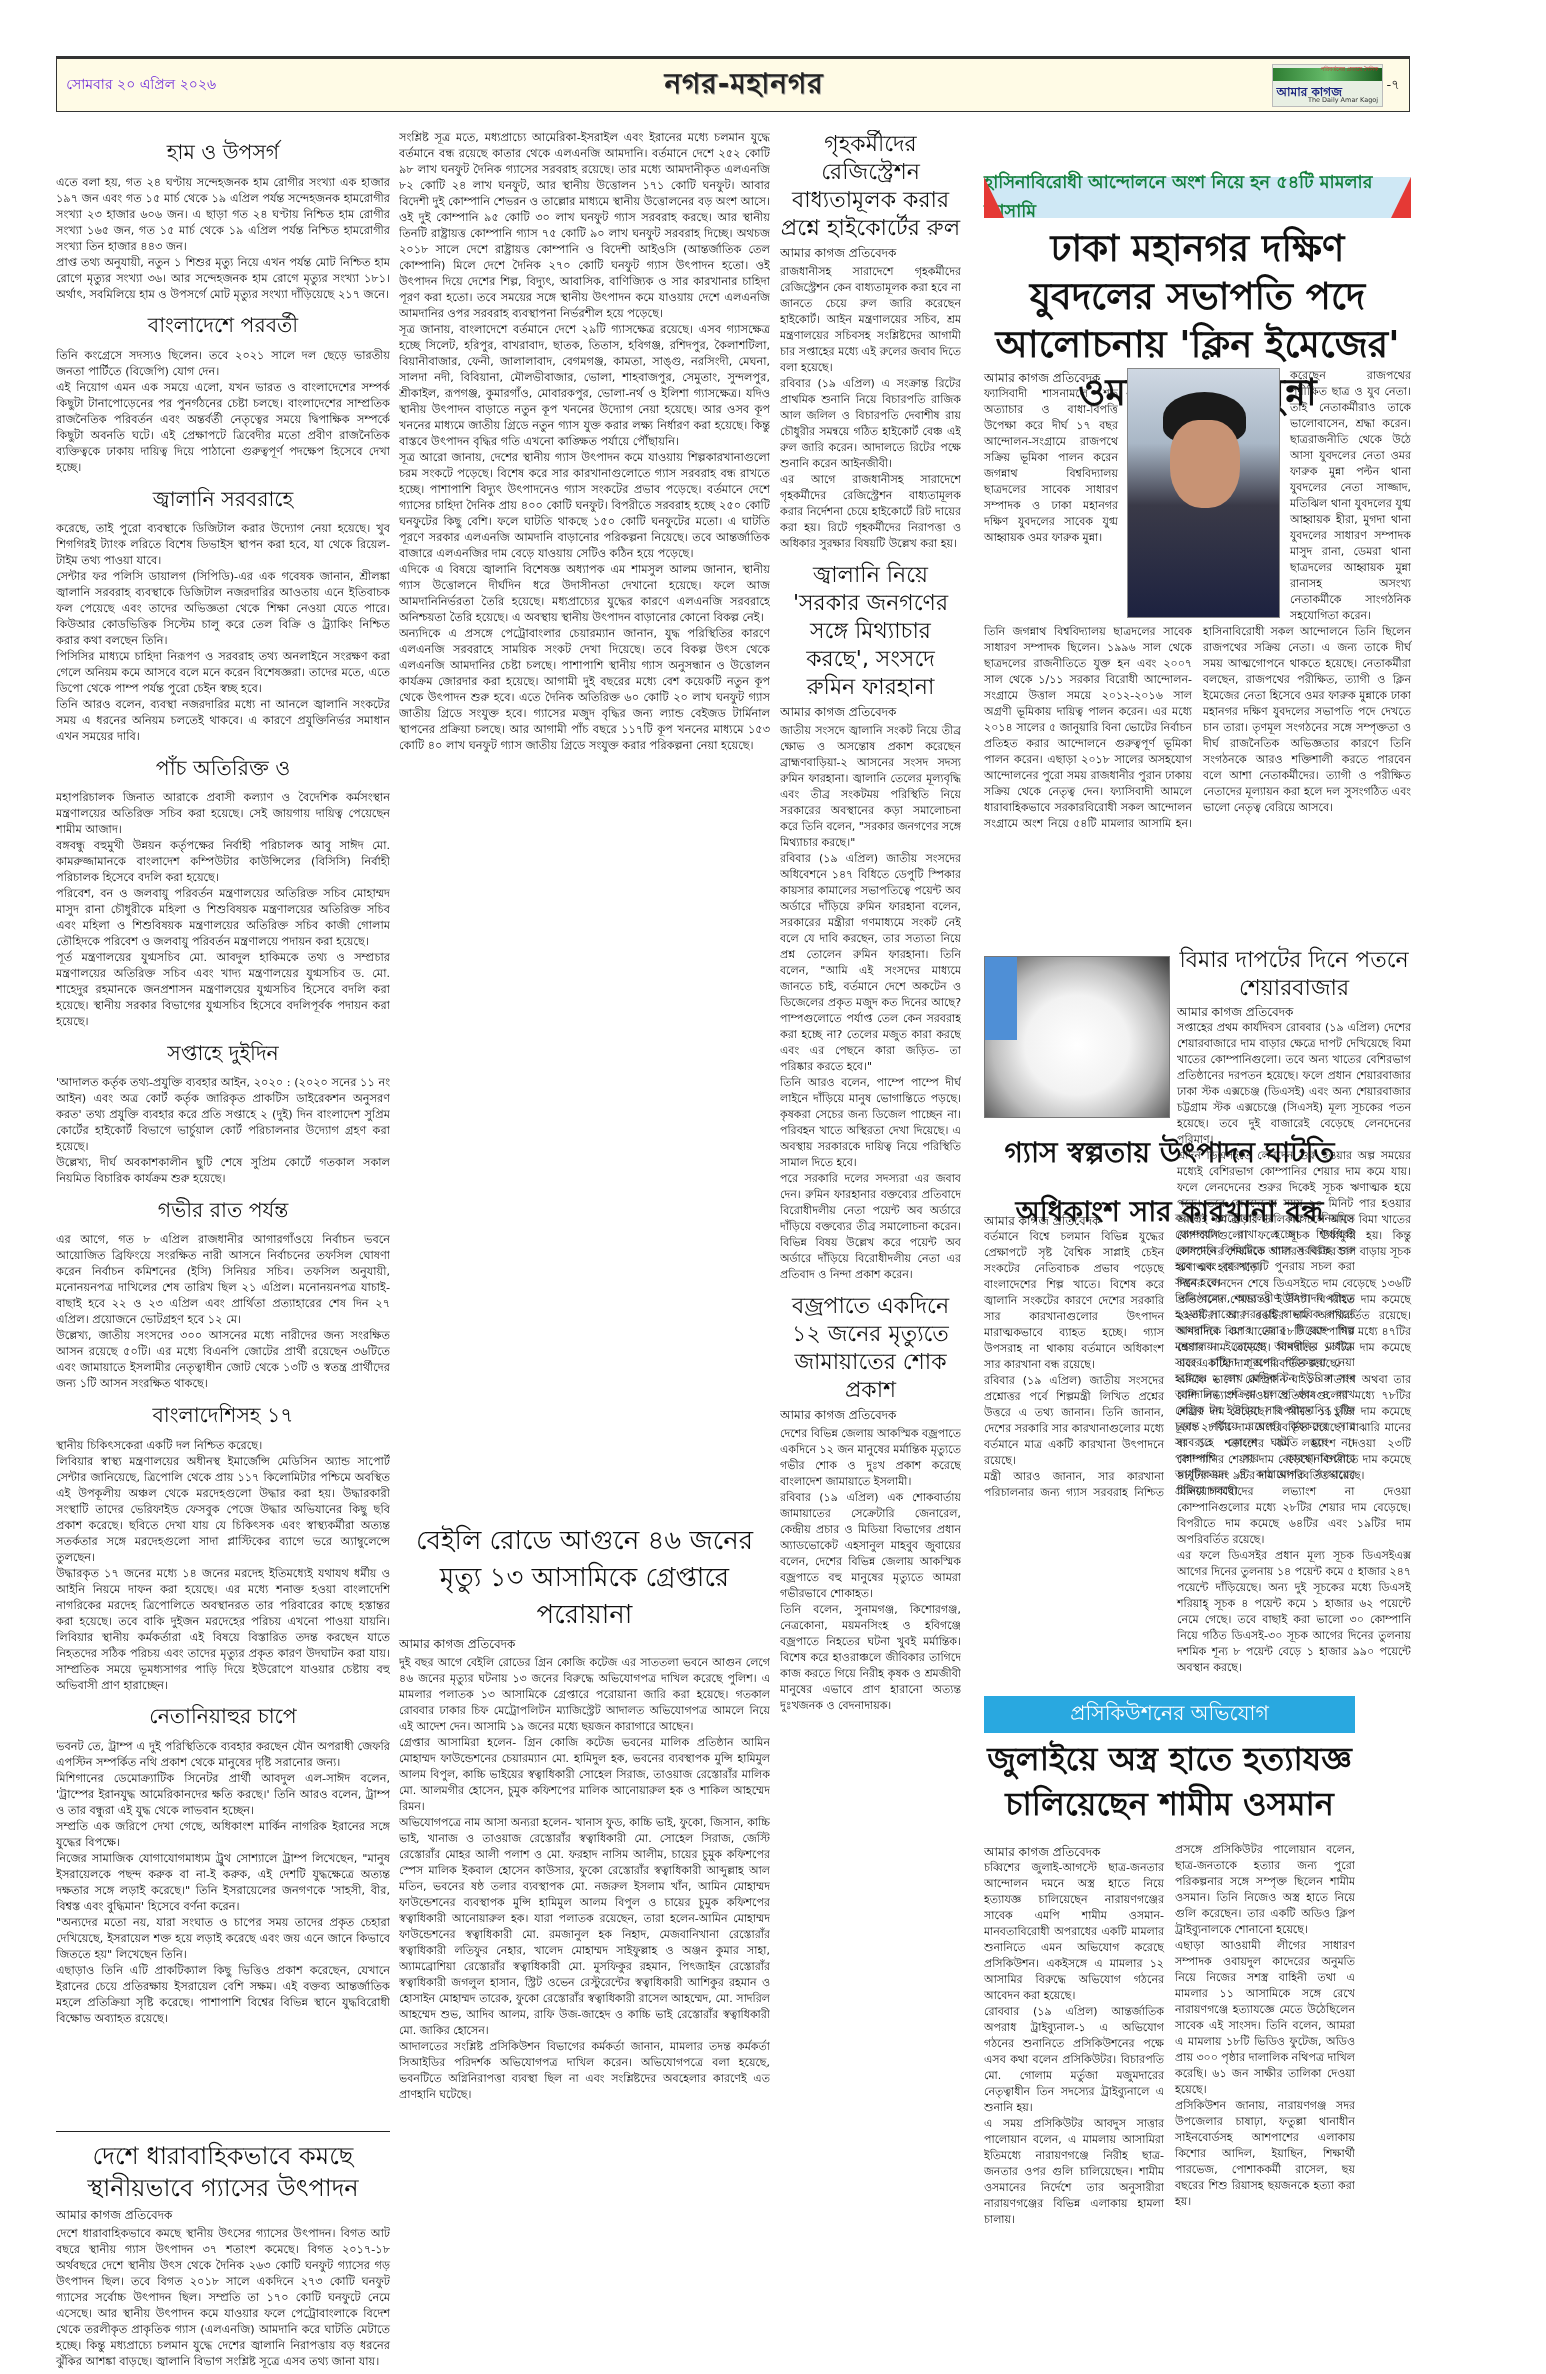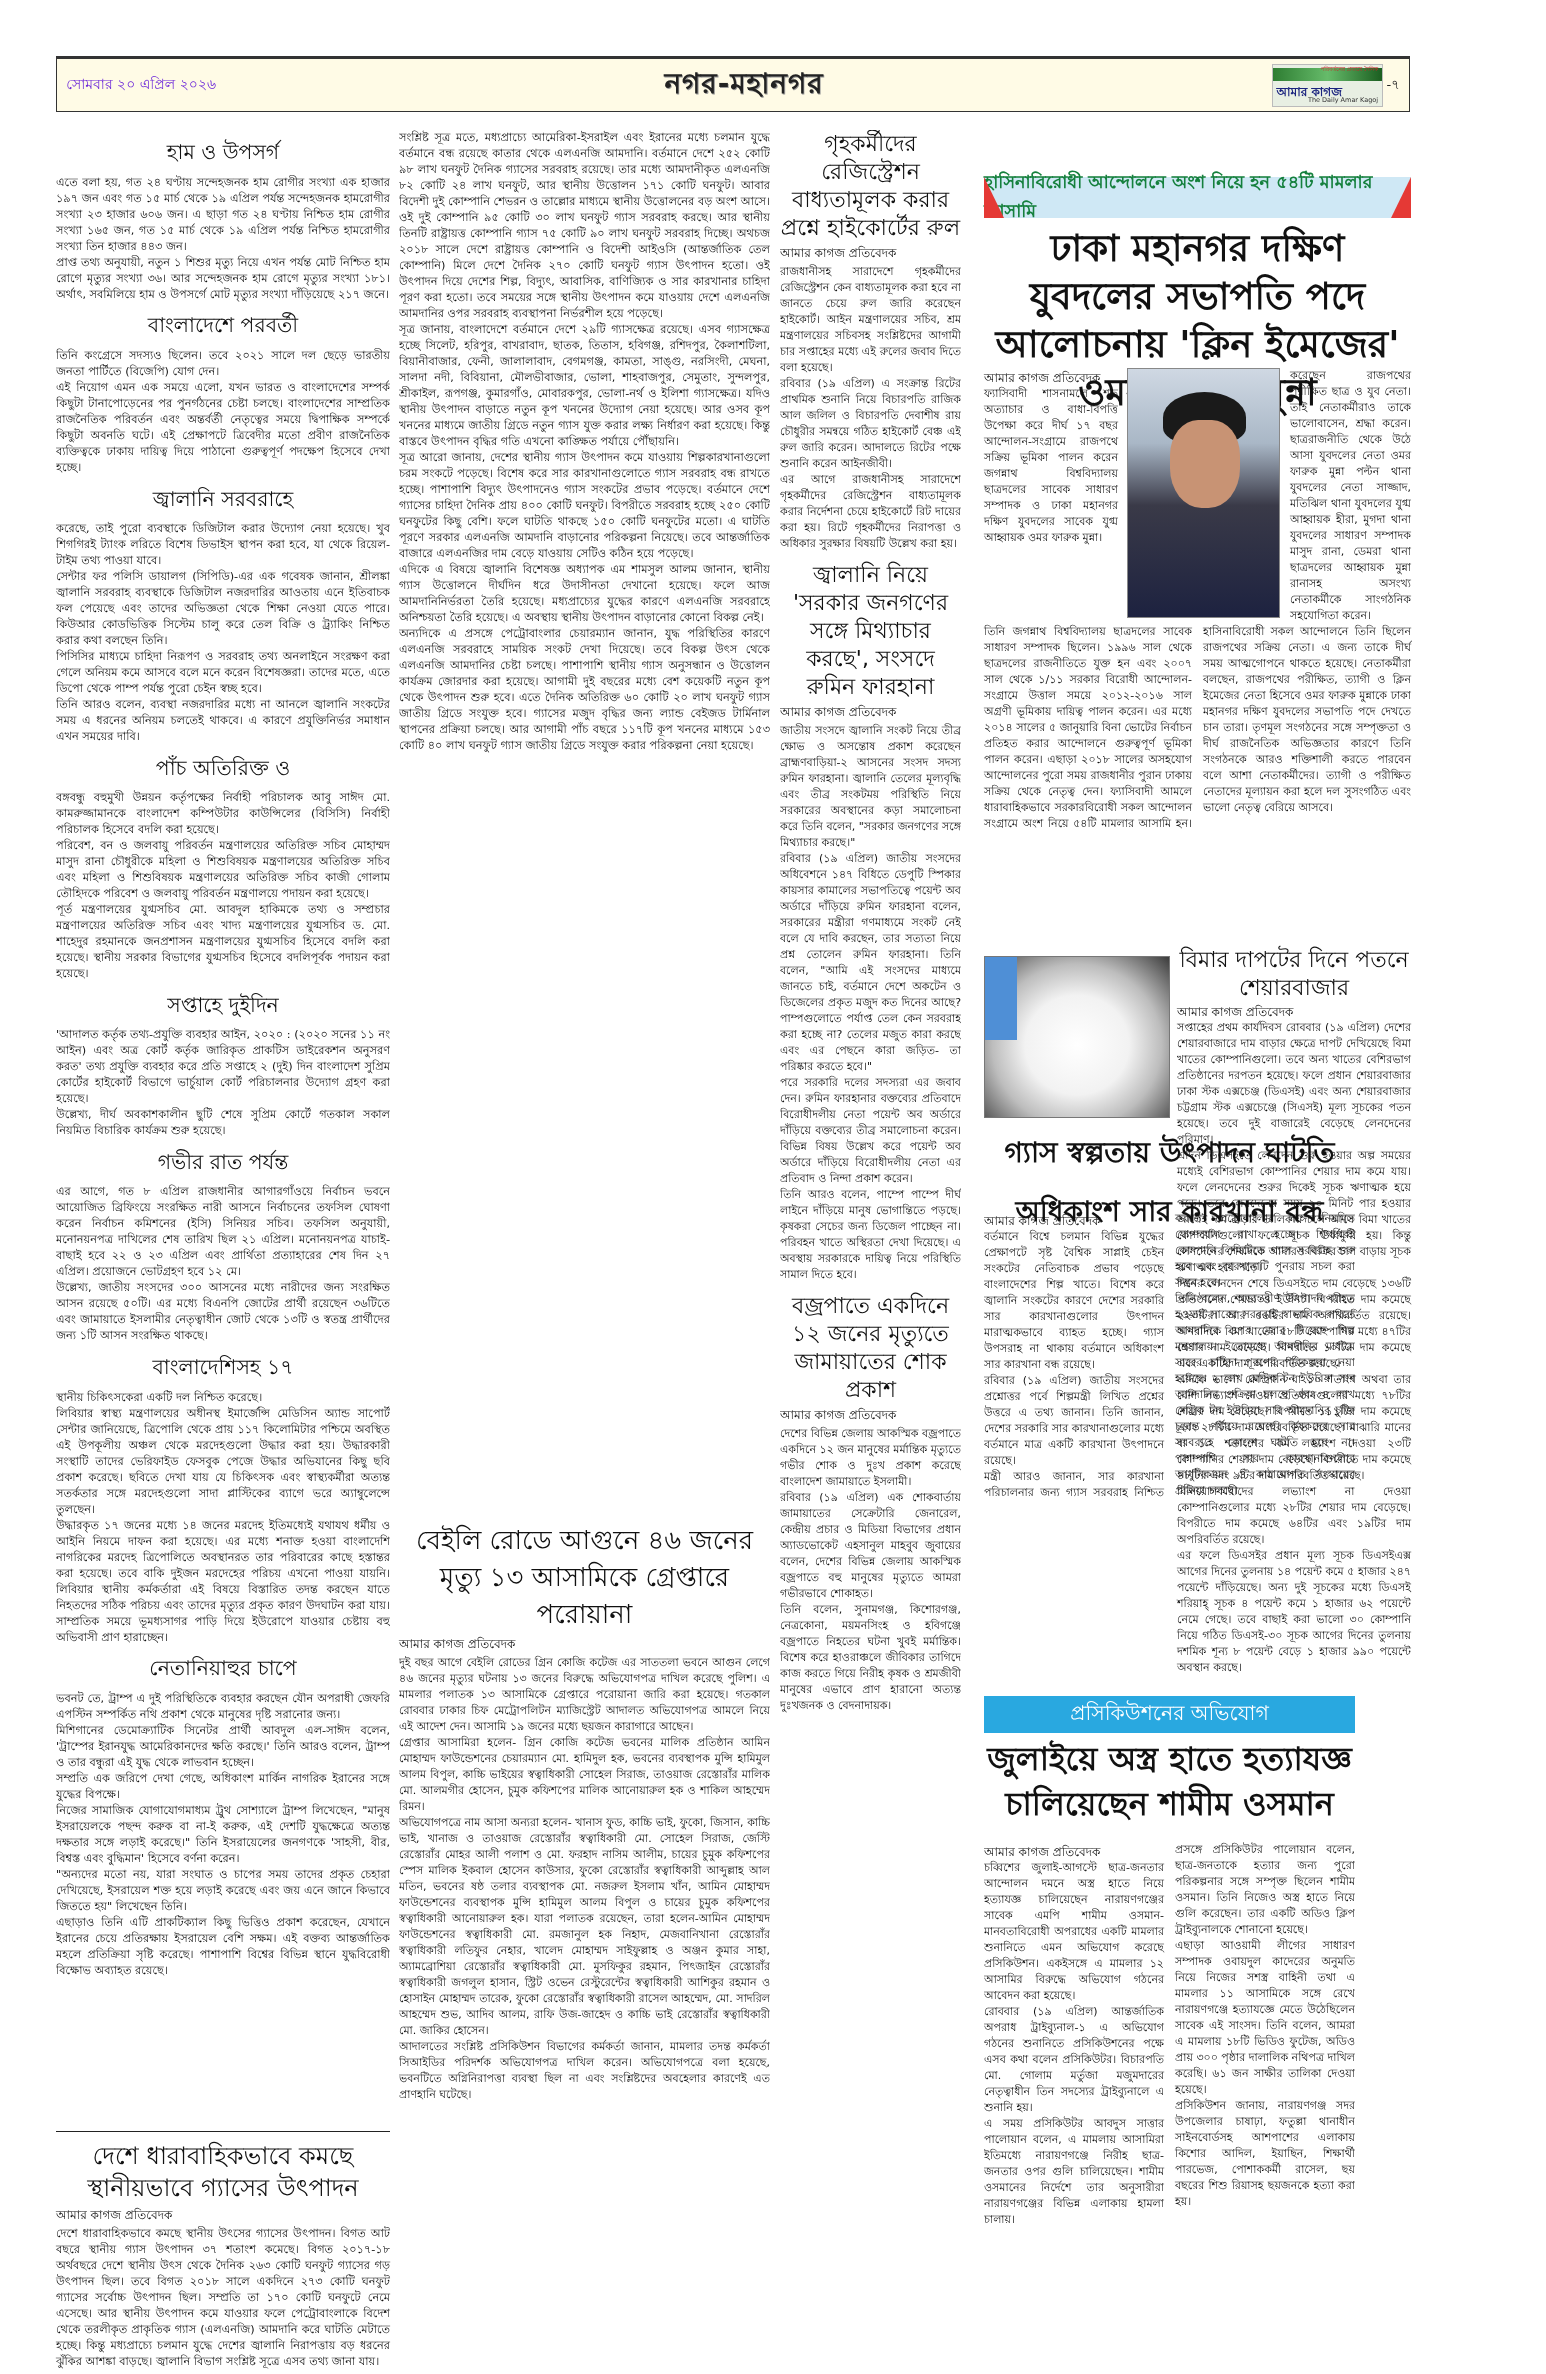--- a/index.html
+++ b/index.html
@@ -95,20 +95,21 @@
     <p style="font-size:11.3px;line-height:16px;text-align:justify;">তিনি কংগ্রেসে সদস্যও ছিলেন। তবে ২০২১ সালে দল ছেড়ে ভারতীয় জনতা পার্টিতে (বিজেপি) যোগ দেন।</p>
     <p style="font-size:11.3px;line-height:16px;text-align:justify;">এই নিয়োগ এমন এক সময়ে এলো, যখন ভারত ও বাংলাদেশের সম্পর্ক কিছুটা টানাপোড়েনের পর পুনর্গঠনের চেষ্টা চলছে। বাংলাদেশের সাম্প্রতিক রাজনৈতিক পরিবর্তন এবং অন্তর্বর্তী নেতৃত্বের সময়ে দ্বিপাক্ষিক সম্পর্কে কিছুটা অবনতি ঘটে। এই প্রেক্ষাপটে ত্রিবেদীর মতো প্রবীণ রাজনৈতিক ব্যক্তিত্বকে ঢাকায় দায়িত্ব দিয়ে পাঠানো গুরুত্বপূর্ণ পদক্ষেপ হিসেবে দেখা হচ্ছে।</p>
 
     <h3 class="sub-head">জ্বালানি সরবরাহে</h3>
     <p style="font-size:11.3px;line-height:16px;text-align:justify;">করেছে, তাই পুরো ব্যবস্থাকে ডিজিটাল করার উদ্যোগ নেয়া হয়েছে। খুব শিগগিরই ট্যাংক লরিতে বিশেষ ডিভাইস স্থাপন করা হবে, যা থেকে রিয়েল-টাইম তথ্য পাওয়া যাবে।</p>
     <p style="font-size:11.3px;line-height:16px;text-align:justify;">সেন্টার ফর পলিসি ডায়ালগ (সিপিডি)-এর এক গবেষক জানান, শ্রীলঙ্কা জ্বালানি সরবরাহ ব্যবস্থাকে ডিজিটাল নজরদারির আওতায় এনে ইতিবাচক ফল পেয়েছে এবং তাদের অভিজ্ঞতা থেকে শিক্ষা নেওয়া যেতে পারে। কিউআর কোডভিত্তিক সিস্টেম চালু করে তেল বিক্রি ও ট্র্যাকিং নিশ্চিত করার কথা বলছেন তিনি।</p>
     <p style="font-size:11.3px;line-height:16px;text-align:justify;">পিসিসির মাধ্যমে চাহিদা নিরূপণ ও সরবরাহ তথ্য অনলাইনে সংরক্ষণ করা গেলে অনিয়ম কমে আসবে বলে মনে করেন বিশেষজ্ঞরা। তাদের মতে, এতে ডিপো থেকে পাম্প পর্যন্ত পুরো চেইন স্বচ্ছ হবে।</p>
     <p style="font-size:11.3px;line-height:16px;text-align:justify;">তিনি আরও বলেন, ব্যবস্থা নজরদারির মধ্যে না আনলে জ্বালানি সংকটের সময় এ ধরনের অনিয়ম চলতেই থাকবে। এ কারণে প্রযুক্তিনির্ভর সমাধান এখন সময়ের দাবি।</p>
 
     <h3 class="sub-head">পাঁচ অতিরিক্ত ও</h3>
+    <p style="font-size:11.3px;line-height:16px;text-align:justify;">মহাপরিচালক জিনাত আরাকে প্রবাসী কল্যাণ ও বৈদেশিক কর্মসংস্থান মন্ত্রণালয়ের অতিরিক্ত সচিব করা হয়েছে। সেই জায়গায় দায়িত্ব পেয়েছেন শামীম আজাদ।</p>
     <p style="font-size:11.3px;line-height:16px;text-align:justify;">বঙ্গবন্ধু বহুমুখী উন্নয়ন কর্তৃপক্ষের নির্বাহী পরিচালক আবু সাঈদ মো. কামরুজ্জামানকে বাংলাদেশ কম্পিউটার কাউন্সিলের (বিসিসি) নির্বাহী পরিচালক হিসেবে বদলি করা হয়েছে।</p>
     <p style="font-size:11.3px;line-height:16px;text-align:justify;">পরিবেশ, বন ও জলবায়ু পরিবর্তন মন্ত্রণালয়ের অতিরিক্ত সচিব মোহাম্মদ মাসুদ রানা চৌধুরীকে মহিলা ও শিশুবিষয়ক মন্ত্রণালয়ের অতিরিক্ত সচিব এবং মহিলা ও শিশুবিষয়ক মন্ত্রণালয়ের অতিরিক্ত সচিব কাজী গোলাম তৌহিদকে পরিবেশ ও জলবায়ু পরিবর্তন মন্ত্রণালয়ে পদায়ন করা হয়েছে।</p>
     <p style="font-size:11.3px;line-height:16px;text-align:justify;">পূর্ত মন্ত্রণালয়ের যুগ্মসচিব মো. আবদুল হাকিমকে তথ্য ও সম্প্রচার মন্ত্রণালয়ের অতিরিক্ত সচিব এবং খাদ্য মন্ত্রণালয়ের যুগ্মসচিব ড. মো. শাহেদুর রহমানকে জনপ্রশাসন মন্ত্রণালয়ের যুগ্মসচিব হিসেবে বদলি করা হয়েছে। স্থানীয় সরকার বিভাগের যুগ্মসচিব হিসেবে বদলিপূর্বক পদায়ন করা হয়েছে।</p>
 
     <h3 class="sub-head">সপ্তাহে দুইদিন</h3>
     <p style="font-size:11.3px;line-height:16px;text-align:justify;">'আদালত কর্তৃক তথ্য-প্রযুক্তি ব্যবহার আইন, ২০২০ : (২০২০ সনের ১১ নং আইন) এবং অত্র কোর্ট কর্তৃক জারিকৃত প্রাকটিস ডাইরেকশন অনুসরণ করত' তথ্য প্রযুক্তি ব্যবহার করে প্রতি সপ্তাহে ২ (দুই) দিন বাংলাদেশ সুপ্রিম কোর্টের হাইকোর্ট বিভাগে ভার্চুয়াল কোর্ট পরিচালনার উদ্যোগ গ্রহণ করা হয়েছে।</p>
     <p style="font-size:11.3px;line-height:16px;text-align:justify;">উল্লেখ্য, দীর্ঘ অবকাশকালীন ছুটি শেষে সুপ্রিম কোর্টে গতকাল সকাল নিয়মিত বিচারিক কার্যক্রম শুরু হয়েছে।</p>
 
     <h3 class="sub-head">গভীর রাত পর্যন্ত</h3>
     <p style="font-size:11.3px;line-height:16px;text-align:justify;">এর আগে, গত ৮ এপ্রিল রাজধানীর আগারগাঁওয়ে নির্বাচন ভবনে আয়োজিত ব্রিফিংয়ে সংরক্ষিত নারী আসনে নির্বাচনের তফসিল ঘোষণা করেন নির্বাচন কমিশনের (ইসি) সিনিয়র সচিব। তফসিল অনুযায়ী, মনোনয়নপত্র দাখিলের শেষ তারিখ ছিল ২১ এপ্রিল। মনোনয়নপত্র যাচাই-বাছাই হবে ২২ ও ২৩ এপ্রিল এবং প্রার্থিতা প্রত্যাহারের শেষ দিন ২৭ এপ্রিল। প্রয়োজনে ভোটগ্রহণ হবে ১২ মে।</p>
@@ -160,22 +161,22 @@
       <div class="byline">আমার কাগজ প্রতিবেদক</div>
       <p>রাজধানীসহ সারাদেশে গৃহকর্মীদের রেজিস্ট্রেশন কেন বাধ্যতামূলক করা হবে না জানতে চেয়ে রুল জারি করেছেন হাইকোর্ট। আইন মন্ত্রণালয়ের সচিব, শ্রম মন্ত্রণালয়ের সচিবসহ সংশ্লিষ্টদের আগামী চার সপ্তাহের মধ্যে এই রুলের জবাব দিতে বলা হয়েছে।</p>
       <p>রবিবার (১৯ এপ্রিল) এ সংক্রান্ত রিটের প্রাথমিক শুনানি নিয়ে বিচারপতি রাজিক আল জলিল ও বিচারপতি দেবাশীষ রায় চৌধুরীর সমন্বয়ে গঠিত হাইকোর্ট বেঞ্চ এই রুল জারি করেন। আদালতে রিটের পক্ষে শুনানি করেন আইনজীবী।</p>
       <p>এর আগে রাজধানীসহ সারাদেশে গৃহকর্মীদের রেজিস্ট্রেশন বাধ্যতামূলক করার নির্দেশনা চেয়ে হাইকোর্টে রিট দায়ের করা হয়। রিটে গৃহকর্মীদের নিরাপত্তা ও অধিকার সুরক্ষার বিষয়টি উল্লেখ করা হয়।</p>
     </article>
     <article style="margin-top:9.3px;">
       <h2 class="head-md">জ্বালানি নিয়ে 'সরকার জনগণের সঙ্গে মিথ্যাচার করছে', সংসদে রুমিন ফারহানা</h2>
       <div class="byline">আমার কাগজ প্রতিবেদক</div>
       <p>জাতীয় সংসদে জ্বালানি সংকট নিয়ে তীব্র ক্ষোভ ও অসন্তোষ প্রকাশ করেছেন ব্রাহ্মণবাড়িয়া-২ আসনের সংসদ সদস্য রুমিন ফারহানা। জ্বালানি তেলের মূল্যবৃদ্ধি এবং তীব্র সংকটময় পরিস্থিতি নিয়ে সরকারের অবস্থানের কড়া সমালোচনা করে তিনি বলেন, "সরকার জনগণের সঙ্গে মিথ্যাচার করছে।"</p>
       <p>রবিবার (১৯ এপ্রিল) জাতীয় সংসদের অধিবেশনে ১৪৭ বিধিতে ডেপুটি স্পিকার কায়সার কামালের সভাপতিত্বে পয়েন্ট অব অর্ডারে দাঁড়িয়ে রুমিন ফারহানা বলেন, সরকারের মন্ত্রীরা গণমাধ্যমে সংকট নেই বলে যে দাবি করছেন, তার সত্যতা নিয়ে প্রশ্ন তোলেন রুমিন ফারহানা। তিনি বলেন, "আমি এই সংসদের মাধ্যমে জানতে চাই, বর্তমানে দেশে অকটেন ও ডিজেলের প্রকৃত মজুদ কত দিনের আছে? পাম্পগুলোতে পর্যাপ্ত তেল কেন সরবরাহ করা হচ্ছে না? তেলের মজুত কারা করছে এবং এর পেছনে কারা জড়িত- তা পরিষ্কার করতে হবে।"</p>
+      <p>তিনি আরও বলেন, পাম্পে পাম্পে দীর্ঘ লাইনে দাঁড়িয়ে মানুষ ভোগান্তিতে পড়ছে। কৃষকরা সেচের জন্য ডিজেল পাচ্ছেন না। পরিবহন খাতে অস্থিরতা দেখা দিয়েছে। এ অবস্থায় সরকারকে দায়িত্ব নিয়ে পরিস্থিতি সামাল দিতে হবে।</p>
       <p>পরে সরকারি দলের সদস্যরা এর জবাব দেন। রুমিন ফারহানার বক্তব্যের প্রতিবাদে বিরোধীদলীয় নেতা পয়েন্ট অব অর্ডারে দাঁড়িয়ে বক্তব্যের তীব্র সমালোচনা করেন। বিভিন্ন বিষয় উল্লেখ করে পয়েন্ট অব অর্ডারে দাঁড়িয়ে বিরোধীদলীয় নেতা এর প্রতিবাদ ও নিন্দা প্রকাশ করেন।</p>
-      <p>তিনি আরও বলেন, পাম্পে পাম্পে দীর্ঘ লাইনে দাঁড়িয়ে মানুষ ভোগান্তিতে পড়ছে। কৃষকরা সেচের জন্য ডিজেল পাচ্ছেন না। পরিবহন খাতে অস্থিরতা দেখা দিয়েছে। এ অবস্থায় সরকারকে দায়িত্ব নিয়ে পরিস্থিতি সামাল দিতে হবে।</p>
     </article>
     <article style="margin-top:9.3px;">
       <h2 class="head-md">বজ্রপাতে একদিনে ১২ জনের মৃত্যুতে জামায়াতের শোক প্রকাশ</h2>
       <div class="byline">আমার কাগজ প্রতিবেদক</div>
       <p>দেশের বিভিন্ন জেলায় আকস্মিক বজ্রপাতে একদিনে ১২ জন মানুষের মর্মান্তিক মৃত্যুতে গভীর শোক ও দুঃখ প্রকাশ করেছে বাংলাদেশ জামায়াতে ইসলামী।</p>
       <p>রবিবার (১৯ এপ্রিল) এক শোকবার্তায় জামায়াতের সেক্রেটারি জেনারেল, কেন্দ্রীয় প্রচার ও মিডিয়া বিভাগের প্রধান অ্যাডভোকেট এহসানুল মাহবুব জুবায়ের বলেন, দেশের বিভিন্ন জেলায় আকস্মিক বজ্রপাতে বহু মানুষের মৃত্যুতে আমরা গভীরভাবে শোকাহত।</p>
       <p>তিনি বলেন, সুনামগঞ্জ, কিশোরগঞ্জ, নেত্রকোনা, ময়মনসিংহ ও হবিগঞ্জে বজ্রপাতে নিহতের ঘটনা খুবই মর্মান্তিক। বিশেষ করে হাওরাঞ্চলে জীবিকার তাগিদে কাজ করতে গিয়ে নিরীহ কৃষক ও শ্রমজীবী মানুষের এভাবে প্রাণ হারানো অত্যন্ত দুঃখজনক ও বেদনাদায়ক।</p>
     </article>
   </section>
 

